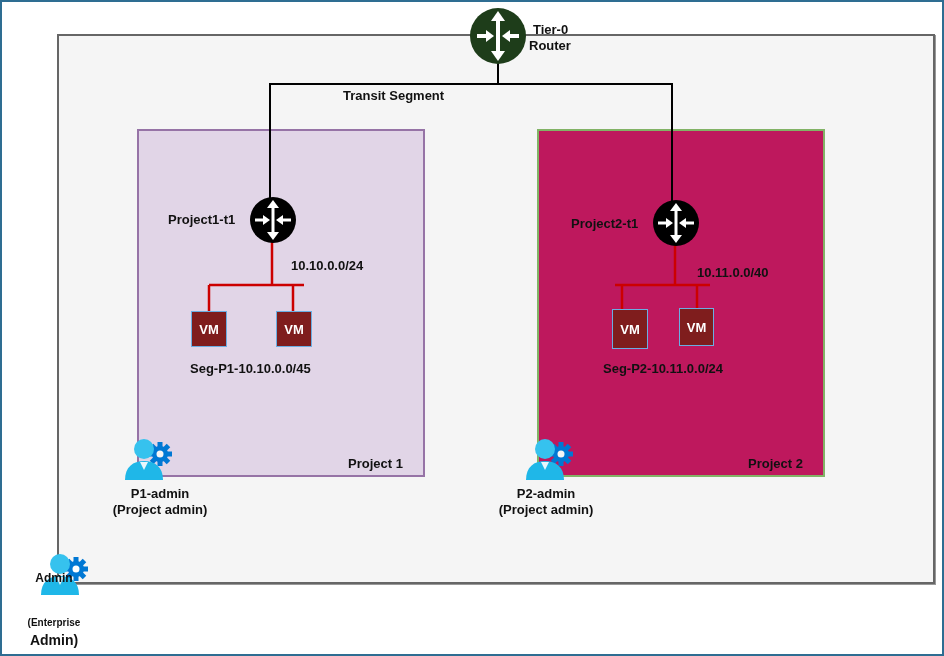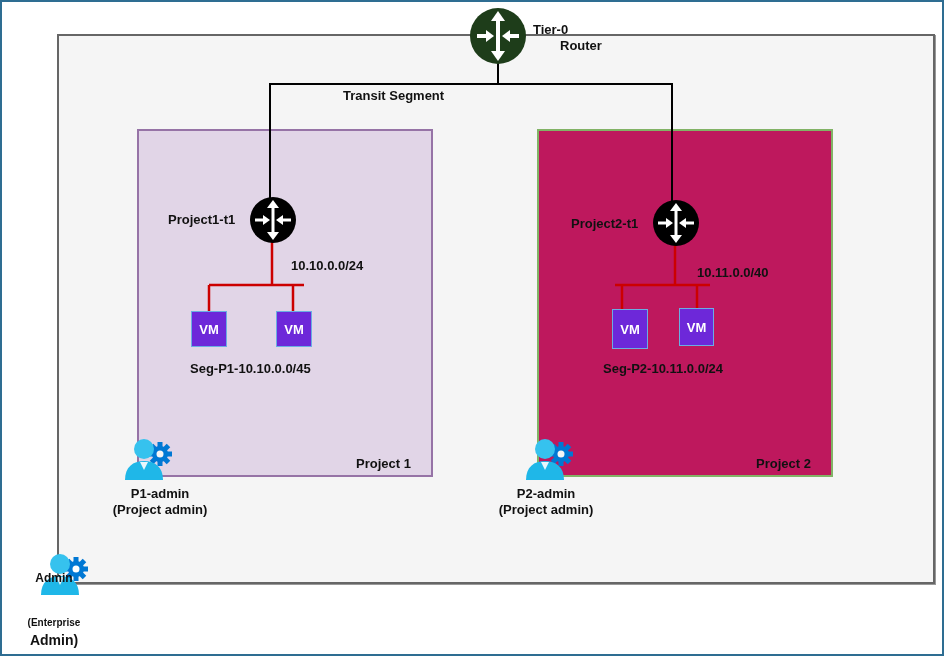--- a/index.html
+++ b/index.html
@@ -2,30 +2,30 @@
 <html><head>
 <meta charset="utf-8">
 <style>
   html, body { margin: 0; padding: 0; background: #ffffff; }
   body { width: 944px; height: 656px; position: relative; overflow: hidden;
          font-family: "Liberation Sans", sans-serif; }
   .frame { position: absolute; left: 0; top: 0; width: 940px; height: 652px;
            border: 2px solid #2e6d92; background: #ffffff; }
   .container { position: absolute; left: 57px; top: 34px; width: 874px; height: 546px;
                border: 2px solid #666666; background: #f5f5f5; box-shadow: 1px 1px 0 #999; }
-  .project { position: absolute; padding-left: 8px; }
+  .project { position: absolute; }
   .project.p1 { left: 137px; top: 129px; width: 284px; height: 344px;
                 background: #e1d5e7; border: 2px solid #9673a6; }
   .project.p2 { left: 537px; top: 129px; width: 284px; height: 344px;
                 background: #be185d; border: 2px solid #82b366; }
   .project-label { position: absolute; right: 20px; bottom: 4px; font-weight: bold; font-size: 13px; color: #111; }
   svg.wires { position: absolute; left: 0; top: 0; width: 944px; height: 656px; pointer-events: none; }
   .label { position: absolute; font-weight: bold; font-size: 13px; color: #111; white-space: nowrap; text-align: center; }
   .center { text-align: center; line-height: 16px; }
-  .vm { position: absolute; width: 36px; height: 36px; background: #6d28d9;
+  .vm { position: absolute; width: 36px; height: 36px; background: #7f1d1d;
         border: 1px solid #6aaee2; color: #fff; font-weight: bold; font-size: 13px;
         display: flex; align-items: center; justify-content: center; box-sizing: border-box; }
   .router { position: absolute; }
   .person { position: absolute; }
 </style>
 </head>
 <body>
 
 <div class="frame"></div>
 <div class="container"></div>
@@ -59,21 +59,21 @@
     <rect x="27" y="12" width="4" height="34"></rect>
     <polygon points="29,4 22,14 36,14"></polygon>
     <polygon points="29,54 22,44 36,44"></polygon>
     <rect x="8" y="27" width="12" height="4"></rect>
     <polygon points="25,29 17,23 17,35"></polygon>
     <rect x="38" y="27" width="12" height="4"></rect>
     <polygon points="33,29 41,23 41,35"></polygon>
   </g>
 </svg>
 <div class="label" style="left:533px;top:22px;">Tier-0</div>
-<div class="label" style="left:560px;top:38px;">Router</div>
+<div class="label" style="left:529px;top:38px;">Router</div>
 
 <div class="label" style="left:343px;top:88px;">Transit Segment</div>
 
 <svg class="router" style="left:249px;top:196px;" width="48" height="48" viewBox="0 0 48 48">
   <circle cx="24" cy="24" r="23" fill="#000"></circle>
   <g fill="#fff">
     <rect x="22.5" y="10" width="3" height="28"></rect>
     <polygon points="24,4 18,12 30,12"></polygon>
     <polygon points="24,44 18,36 30,36"></polygon>
     <rect x="6" y="22.5" width="10" height="3"></rect>

